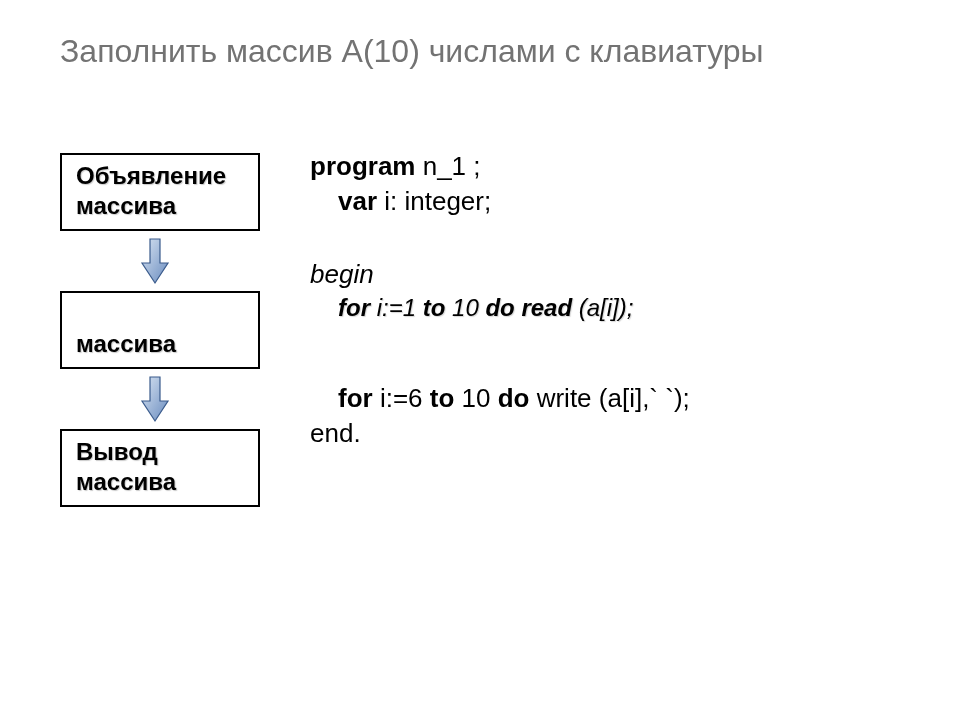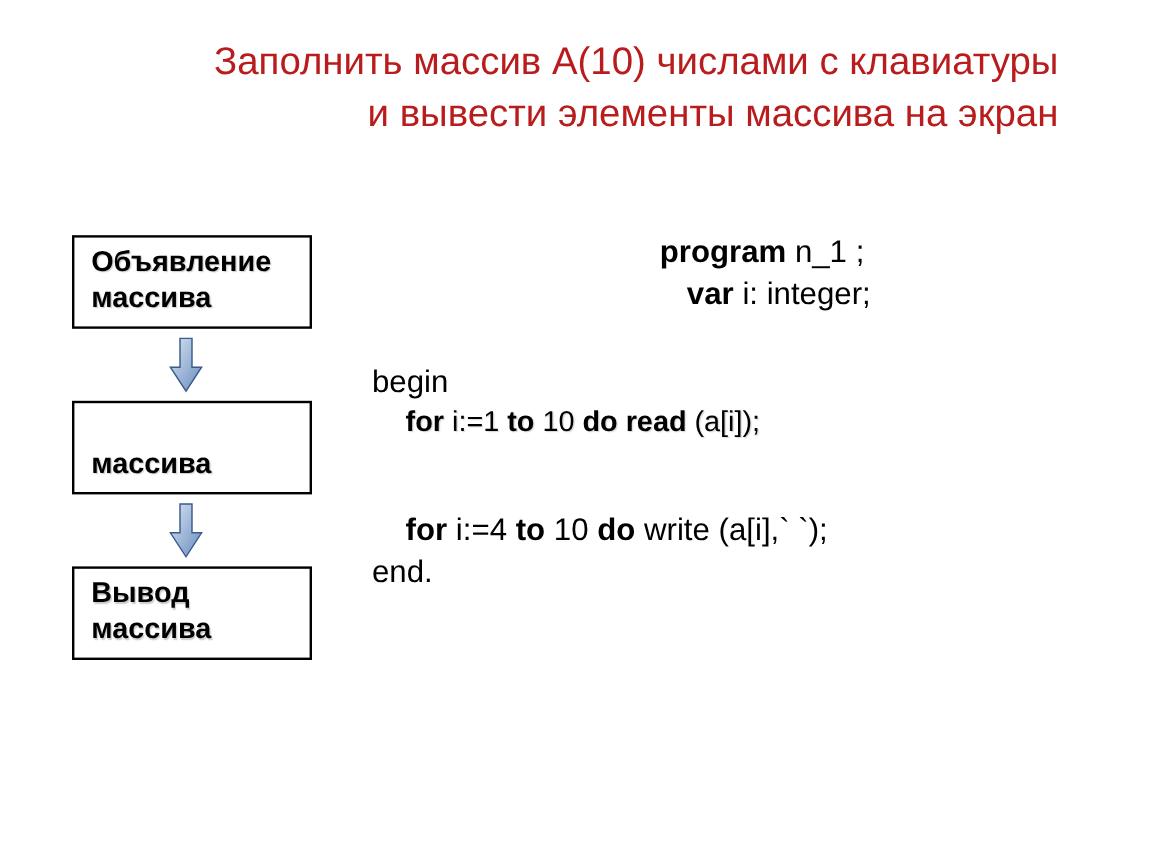--- a/index.html
+++ b/index.html
@@ -9,23 +9,23 @@
     }
     body {
       width: 960px;
       height: 720px;
       background: #ffffff;
       font-family: Arial, sans-serif;
       position: relative;
       overflow: hidden;
     }
     .title {
-      text-align: right;
+      text-align: left;
       font-size: 32px;
-      color: #b91c1c;
+      color: #737373;
       padding: 30px 78px 0 60px;
       line-height: 1.35;
     }
     .content {
       display: flex;
       margin-top: 80px;
     }
     .left-col {
       width: 300px;
       padding-left: 60px;
@@ -51,44 +51,43 @@
     }
     .right-col {
       flex: 1;
       padding-left: 10px;
       font-size: 26px;
       color: #000;
       line-height: 1.35;
     }
     .code-block-1 {
       margin-top: -4px;
-      text-align: center;
     }
     .code-block-2 {
       margin-top: 38px;
+      font-style: italic;
     }
     .code-block-3 {
       margin-top: 56px;
     }
     .b {
       font-weight: bold;
     }
     .lg {
       font-size: 24px;
       text-shadow: 1px 1px 1px rgba(150,150,150,0.4);
     }
     .ind1 { padding-left: 28px; }
     .ind2 { padding-left: 64px; }
   </style>
 </head>
 <body>
 
 <div class="title">
   <span>Заполнить массив А(10) числами с клавиатуры</span><br>
-  <span>и вывести элементы массива на экран</span>
 </div>
 
 <div class="content">
   <div class="left-col">
 
     <div class="box">
       <span>Объявление</span><br>
       <span>массива</span>
     </div>
 
@@ -143,21 +142,21 @@
       <div>
         <span>begin</span>
       </div>
       <div class="ind1 lg">
         <span class="b">for</span><span> i:</span><span>=</span><span>1 </span><span class="b">to</span><span> 10 </span><span class="b">do read</span><span> (a[i])</span><span>;</span>
       </div>
     </div>
 
     <div class="code-block-3">
       <div class="ind1">
-        <span class="b">for</span><span> i:=4 </span><span class="b">to</span><span> 10 </span><span class="b">do</span><span> write (a[i],` `);</span>
+        <span class="b">for</span><span> i:=6 </span><span class="b">to</span><span> 10 </span><span class="b">do</span><span> write (a[i],` `);</span>
       </div>
       <div>
         <span>end</span><span>.</span>
       </div>
     </div>
 
   </div>
 </div>
 
 </body></html>

